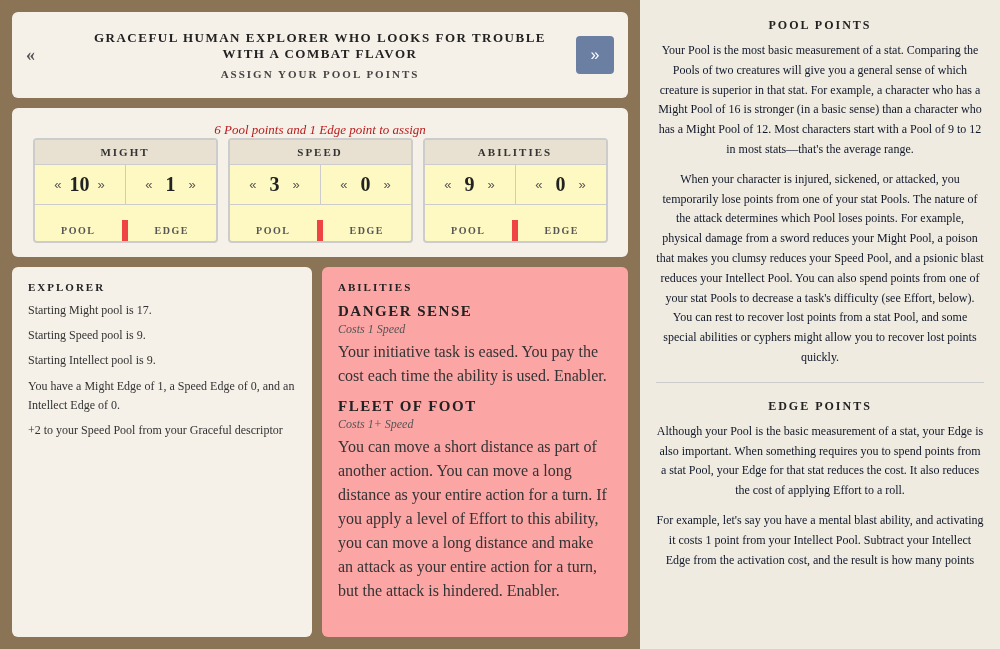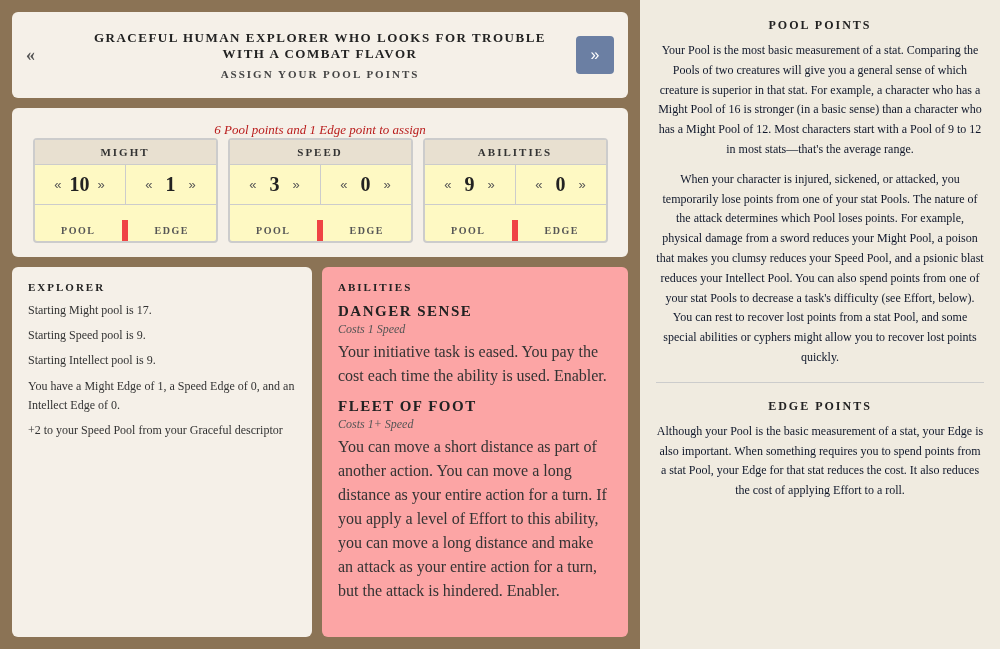--- a/index.html
+++ b/index.html
@@ -382,14 +382,15 @@
 <div class="right-sidebar">
   <div class="sidebar-section-title">POOL POINTS</div>
   <div class="sidebar-text">
     <p>Your Pool is the most basic measurement of a stat. Comparing the Pools of two creatures will give you a general sense of which creature is superior in that stat. For example, a character who has a Might Pool of 16 is stronger (in a basic sense) than a character who has a Might Pool of 12. Most characters start with a Pool of 9 to 12 in most stats—that's the average range.</p>
     <p>When your character is injured, sickened, or attacked, you temporarily lose points from one of your stat Pools. The nature of the attack determines which Pool loses points. For example, physical damage from a sword reduces your Might Pool, a poison that makes you clumsy reduces your Speed Pool, and a psionic blast reduces your Intellect Pool. You can also spend points from one of your stat Pools to decrease a task's difficulty (see Effort, below). You can rest to recover lost points from a stat Pool, and some special abilities or cyphers might allow you to recover lost points quickly.</p>
   </div>
   <div class="divider"></div>
   <div class="sidebar-section-title">EDGE POINTS</div>
   <div class="sidebar-text">
     <p>Although your Pool is the basic measurement of a stat, your Edge is also important. When something requires you to spend points from a stat Pool, your Edge for that stat reduces the cost. It also reduces the cost of applying Effort to a roll.</p>
+    <p>For example, let's say you have a mental blast ability, and activating it costs 1 point from your Intellect Pool. Subtract your Intellect Edge from the activation cost, and the result is how many points</p>
   </div>
 </div>
 
 </body></html>

